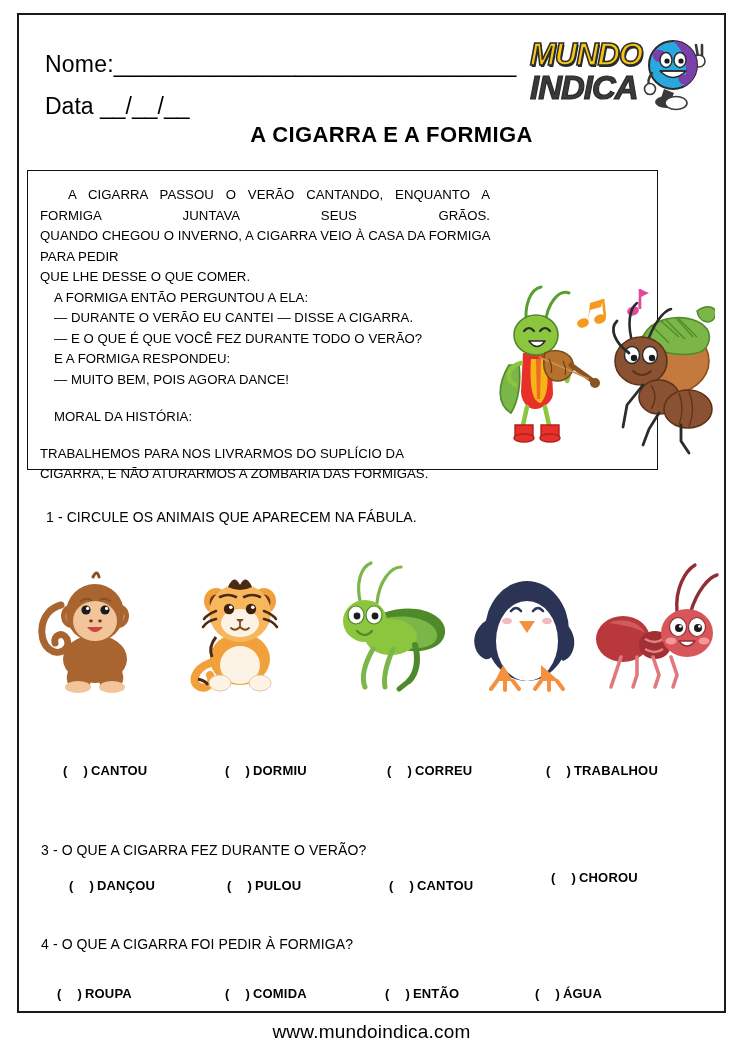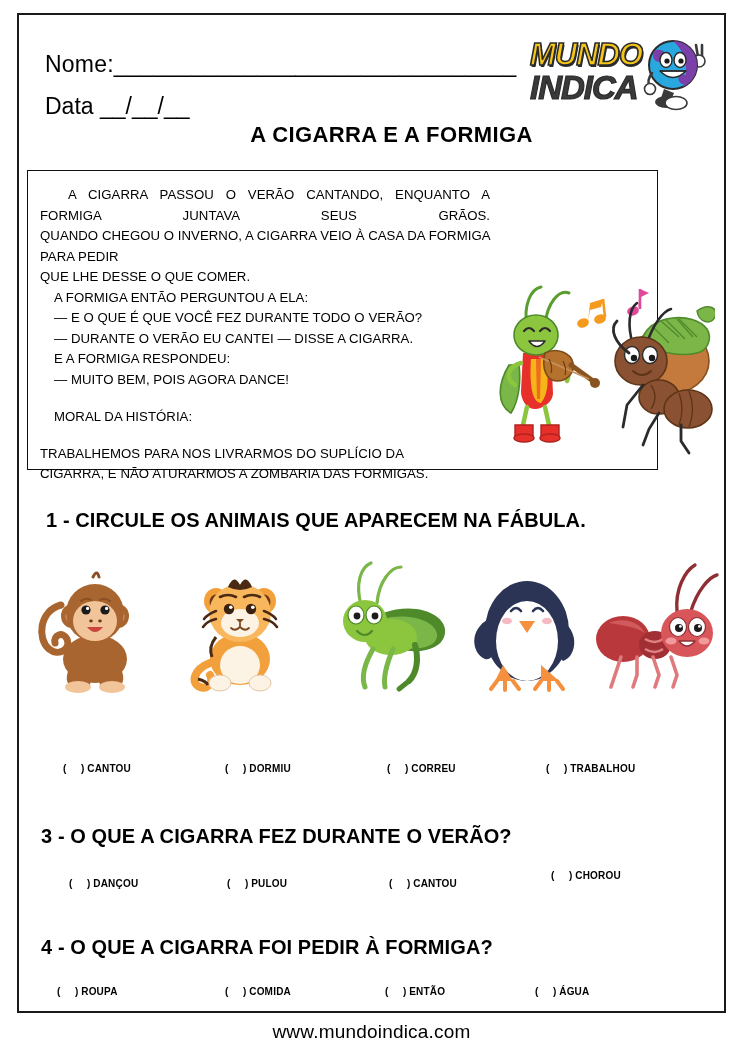--- a/index.html
+++ b/index.html
@@ -136,28 +136,28 @@
     position: absolute;
     left: 455px;
     top: 110px;
     width: 232px;
     height: 180px;
   }
 
   
   .q-heading {
     position: absolute;
-    font-size: 20px;
-    font-weight: bold;
+    font-size: 14px;
+    font-weight: normal;
     letter-spacing: .1px;
     white-space: nowrap;
   }
   #q1-heading { left: 27px; top: 494px; }
   #q2-heading { left: 27px; top: 704px; }
-  #q3-heading { left: 22px; top: 810px; }
+  #q3-heading { left: 22px; top: 827px; }
   #q4-heading { left: 22px; top: 921px; }
 
   
   .animal-strip {
     position: absolute;
     left: 12px;
     top: 538px;
     width: 690px;
     height: 145px;
   }
@@ -174,21 +174,21 @@
     position: absolute;
     height: 26px;
   }
   #q2-options { left: 30px; top: 748px; width: 680px; }
   #q3-options { left: 30px; top: 855px; width: 680px; }
   #q4-options { left: 26px; top: 971px; width: 680px; }
 
   .option {
     position: absolute;
     top: 0;
-    font-size: 10px;
+    font-size: 13px;
     font-weight: bold;
     letter-spacing: .2px;
     white-space: nowrap;
   }
   .option .paren {
     font-weight: bold;
     letter-spacing: 3px;
   }
 
   
@@ -261,22 +261,22 @@
   </div>
 
   <div class="worksheet-title">A CIGARRA E A FORMIGA</div>
 
   <div class="story-box">
     <div class="story-text">
       <p class="justified">A CIGARRA PASSOU O VERÃO CANTANDO, ENQUANTO A FORMIGA JUNTAVA SEUS GRÃOS.</p>
       <p>QUANDO CHEGOU O INVERNO, A CIGARRA VEIO À CASA DA FORMIGA PARA PEDIR</p>
       <p>QUE LHE DESSE O QUE COMER.</p>
       <p class="indent-sm">A FORMIGA ENTÃO PERGUNTOU A ELA:</p>
+      <p class="indent-sm">— DURANTE O VERÃO EU CANTEI — DISSE A CIGARRA.</p>
       <p class="indent-sm">— E O QUE É QUE VOCÊ FEZ DURANTE TODO O VERÃO?</p>
-      <p class="indent-sm">— DURANTE O VERÃO EU CANTEI — DISSE A CIGARRA.</p>
       <p class="indent-sm">E A FORMIGA RESPONDEU:</p>
       <p class="indent-sm">— MUITO BEM, POIS AGORA DANCE!</p>
       <p class="moral-label gap-top">MORAL DA HISTÓRIA:</p>
       <p class="moral-body">TRABALHEMOS PARA NOS LIVRARMOS DO SUPLÍCIO DA</p>
       <p>CIGARRA, E NÃO ATURARMOS A ZOMBARIA DAS FORMIGAS.</p>
     </div>
 
     <svg class="story-art" viewBox="0 0 232 180">
 
       <path d="M44 46 C40 24 48 8 58 6" stroke="#5a9e2f" stroke-width="3" fill="none" stroke-linecap="round"></path>

